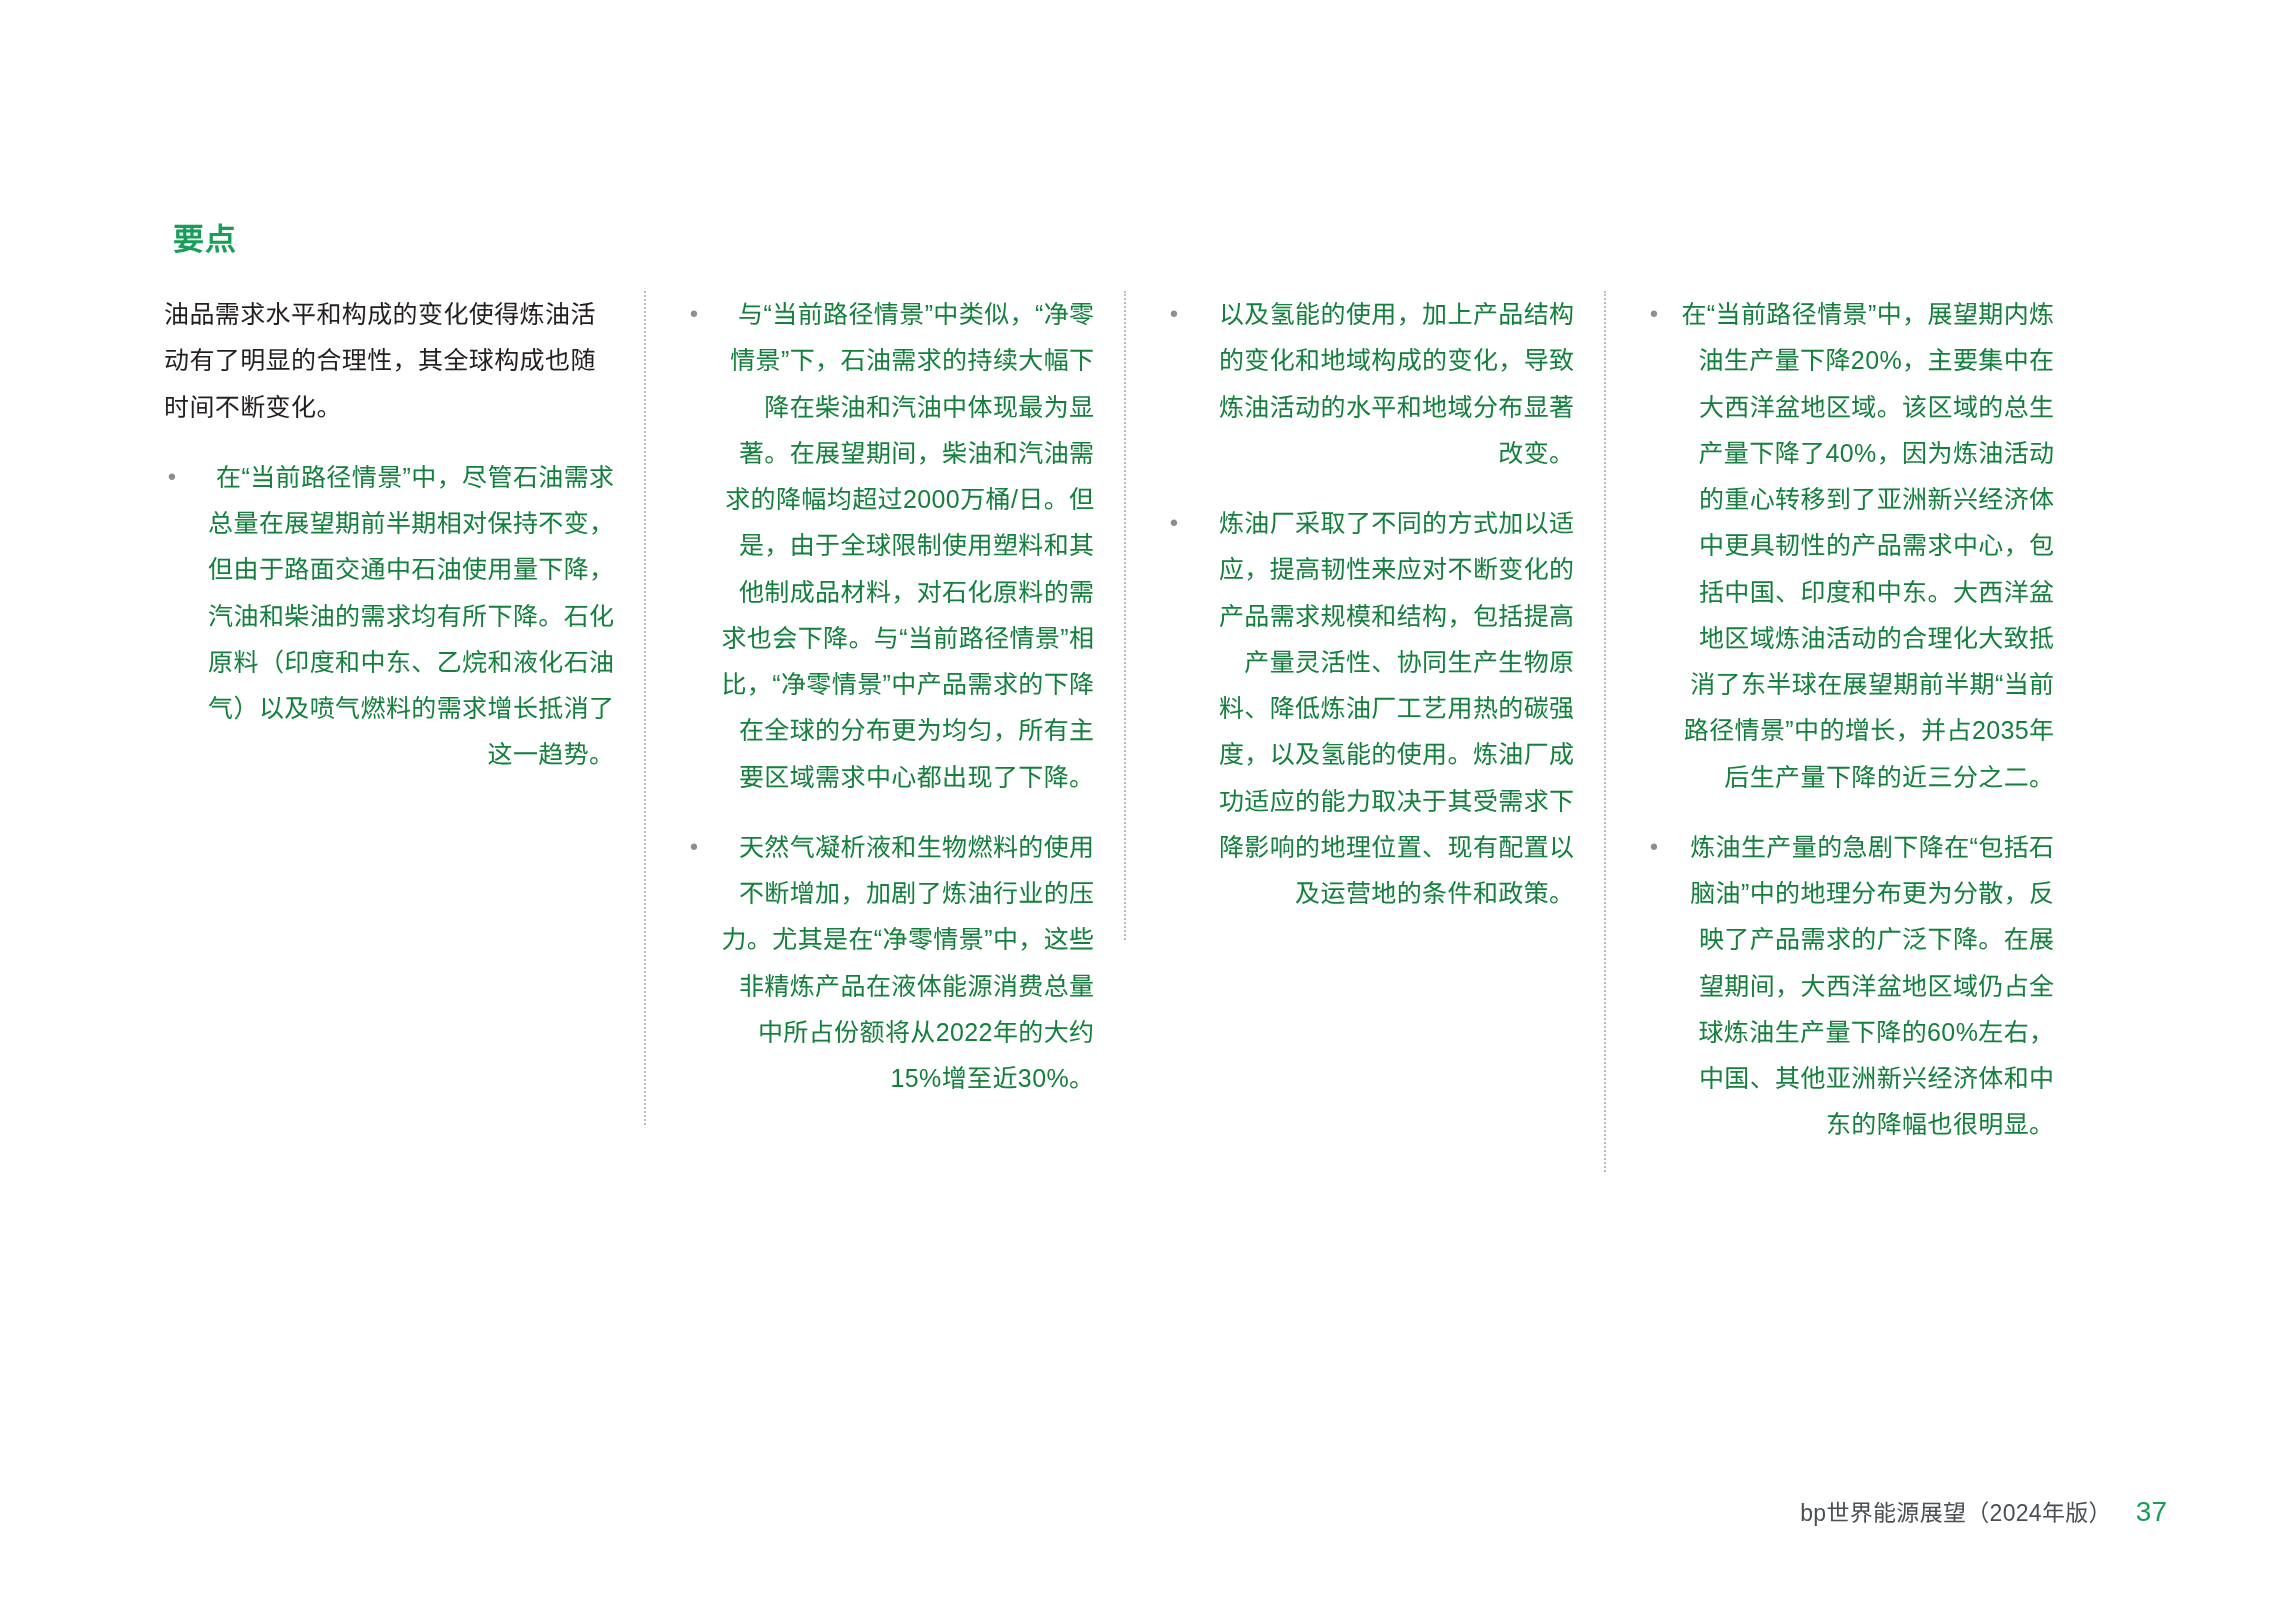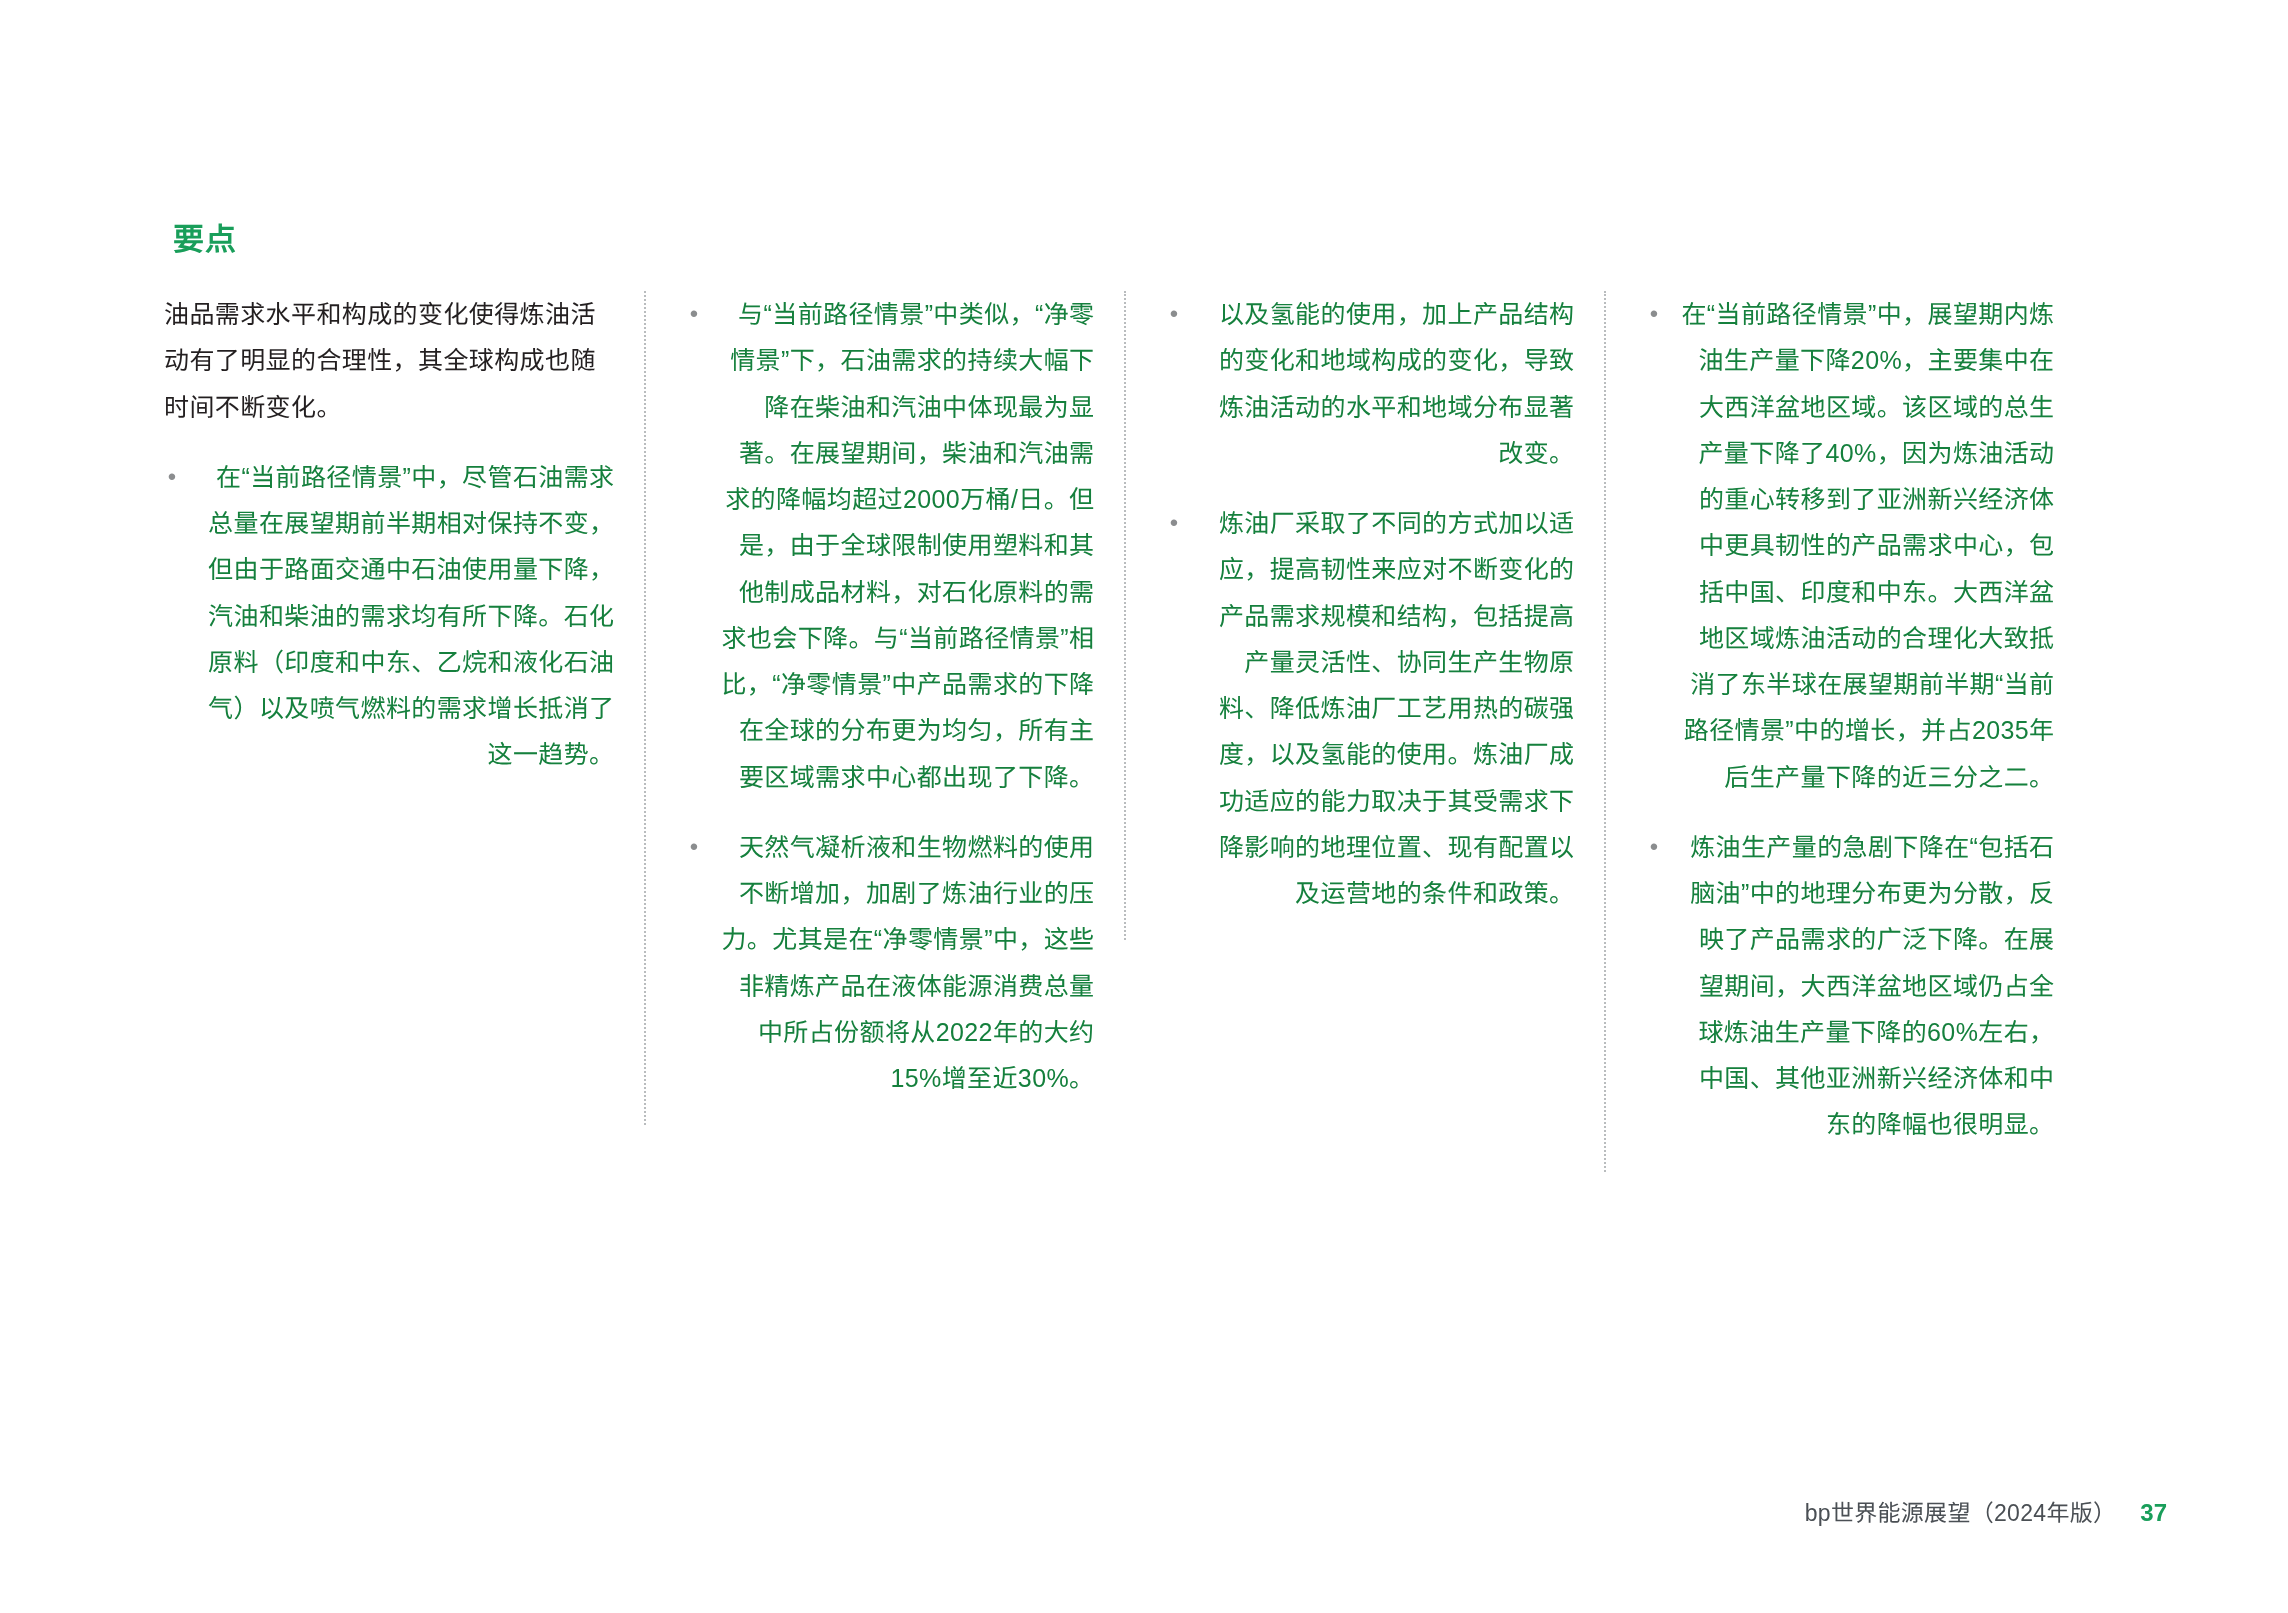--- a/index.html
+++ b/index.html
@@ -97,22 +97,22 @@
     display: flex;
     align-items: baseline;
     gap: 24px;
   }
   .footer-label {
     font-size: 23px;
     color: #4a4f54;
     letter-spacing: 0.3px;
   }
   .footer-page {
-    font-size: 24px;
-    font-weight: bold;
+    font-size: 28px;
+    font-weight: normal;
     color: #199e5a;
   }
 </style>
 </head>
 <body>
 
 <div class="page">
 
   <div class="title">要点</div>
 

